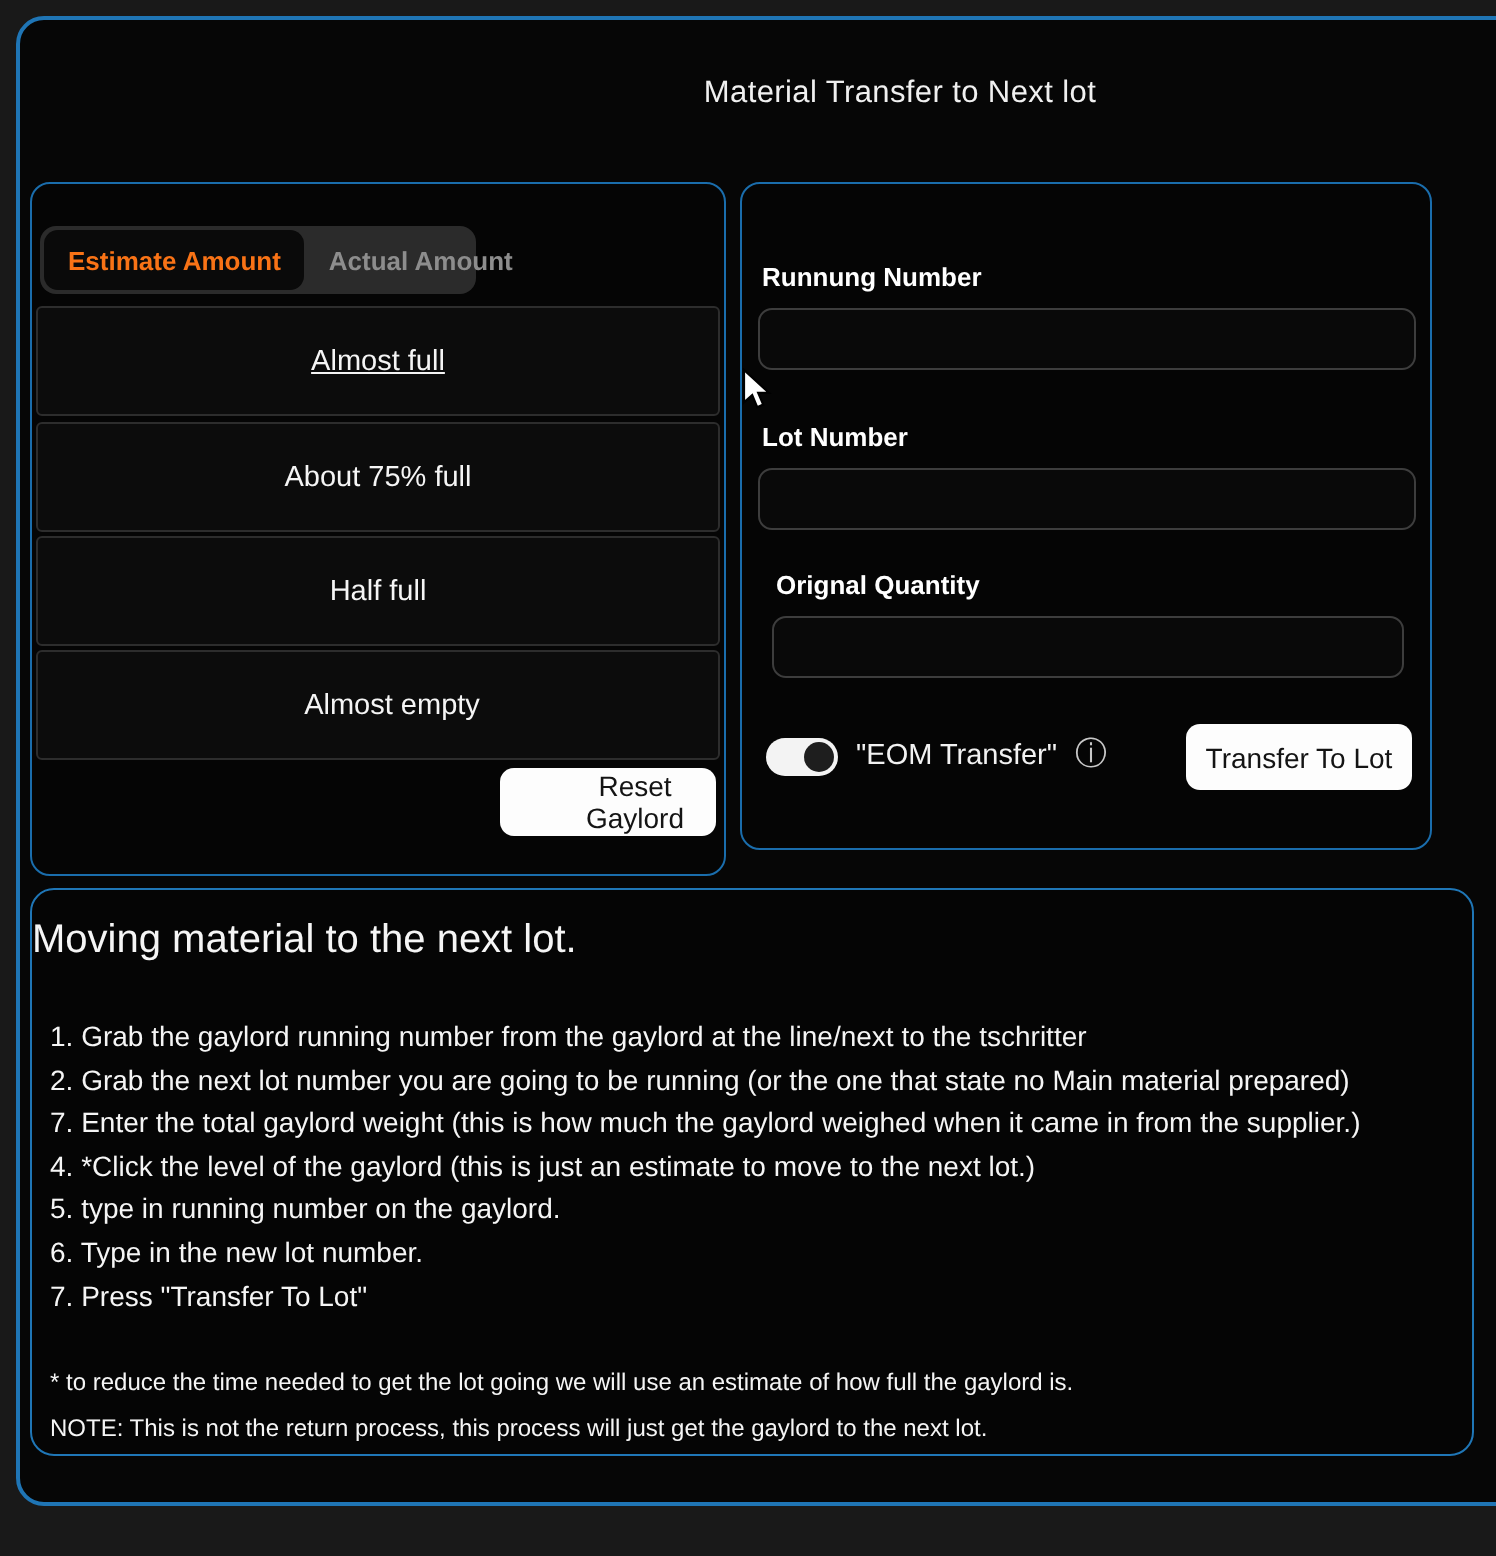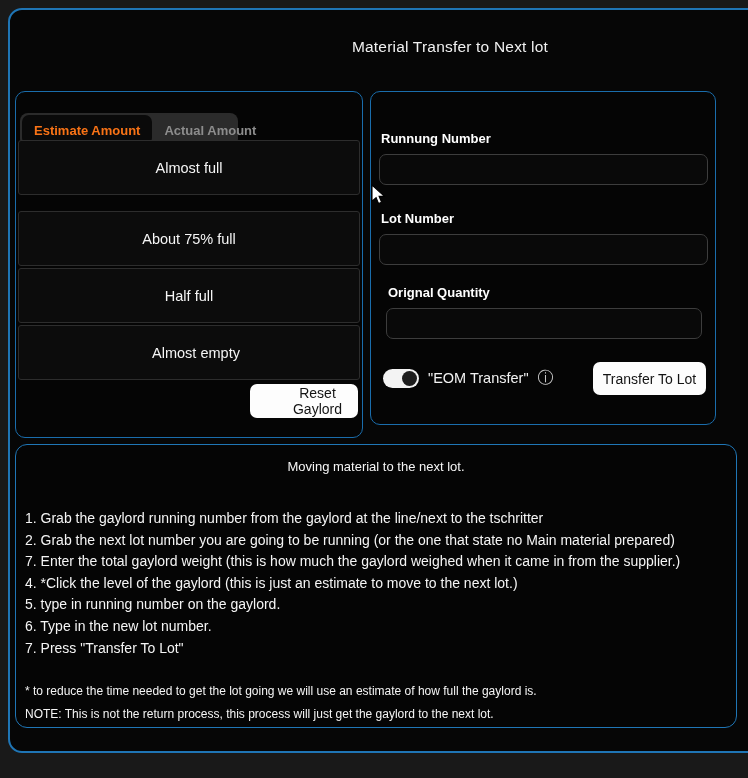--- a/index.html
+++ b/index.html
@@ -87,21 +87,21 @@
     background: #0c0c0c;
     border: 1px solid #2d2d2d;
     border-radius: 3px;
     color: #f5f5f5;
     font-size: 14.5px;
     display: flex;
     align-items: center;
     justify-content: center;
     box-sizing: border-box;
   }
-  .lb0 { top: 48px; }
+  .lb0 { top: 61px; text-decoration: underline; }
   .lb1 { top: 119px; }
   .lb2 { top: 176px; }
   .lb3 { top: 233px; padding-left: 20px; }
 
   .white-button {
     position: absolute;
     background: #fdfdfd;
     color: #141414;
     border: none;
     border-radius: 7px;
@@ -177,23 +177,22 @@
     font-size: 16px;
     line-height: 1;
   }
 
   
   .instructions-heading {
     position: absolute;
     left: 0;
     top: 14px;
     width: 100%;
-    text-align: center;
-    color: #f5f5f5;
-    font-size: 13px;
+    color: #f5f5f5;
+    font-size: 20px;
   }
   .steps-block {
     position: absolute;
     left: 9px;
     top: 63px;
     color: #f5f5f5;
     font-size: 14px;
     line-height: 21.6px;
     white-space: nowrap;
   }

